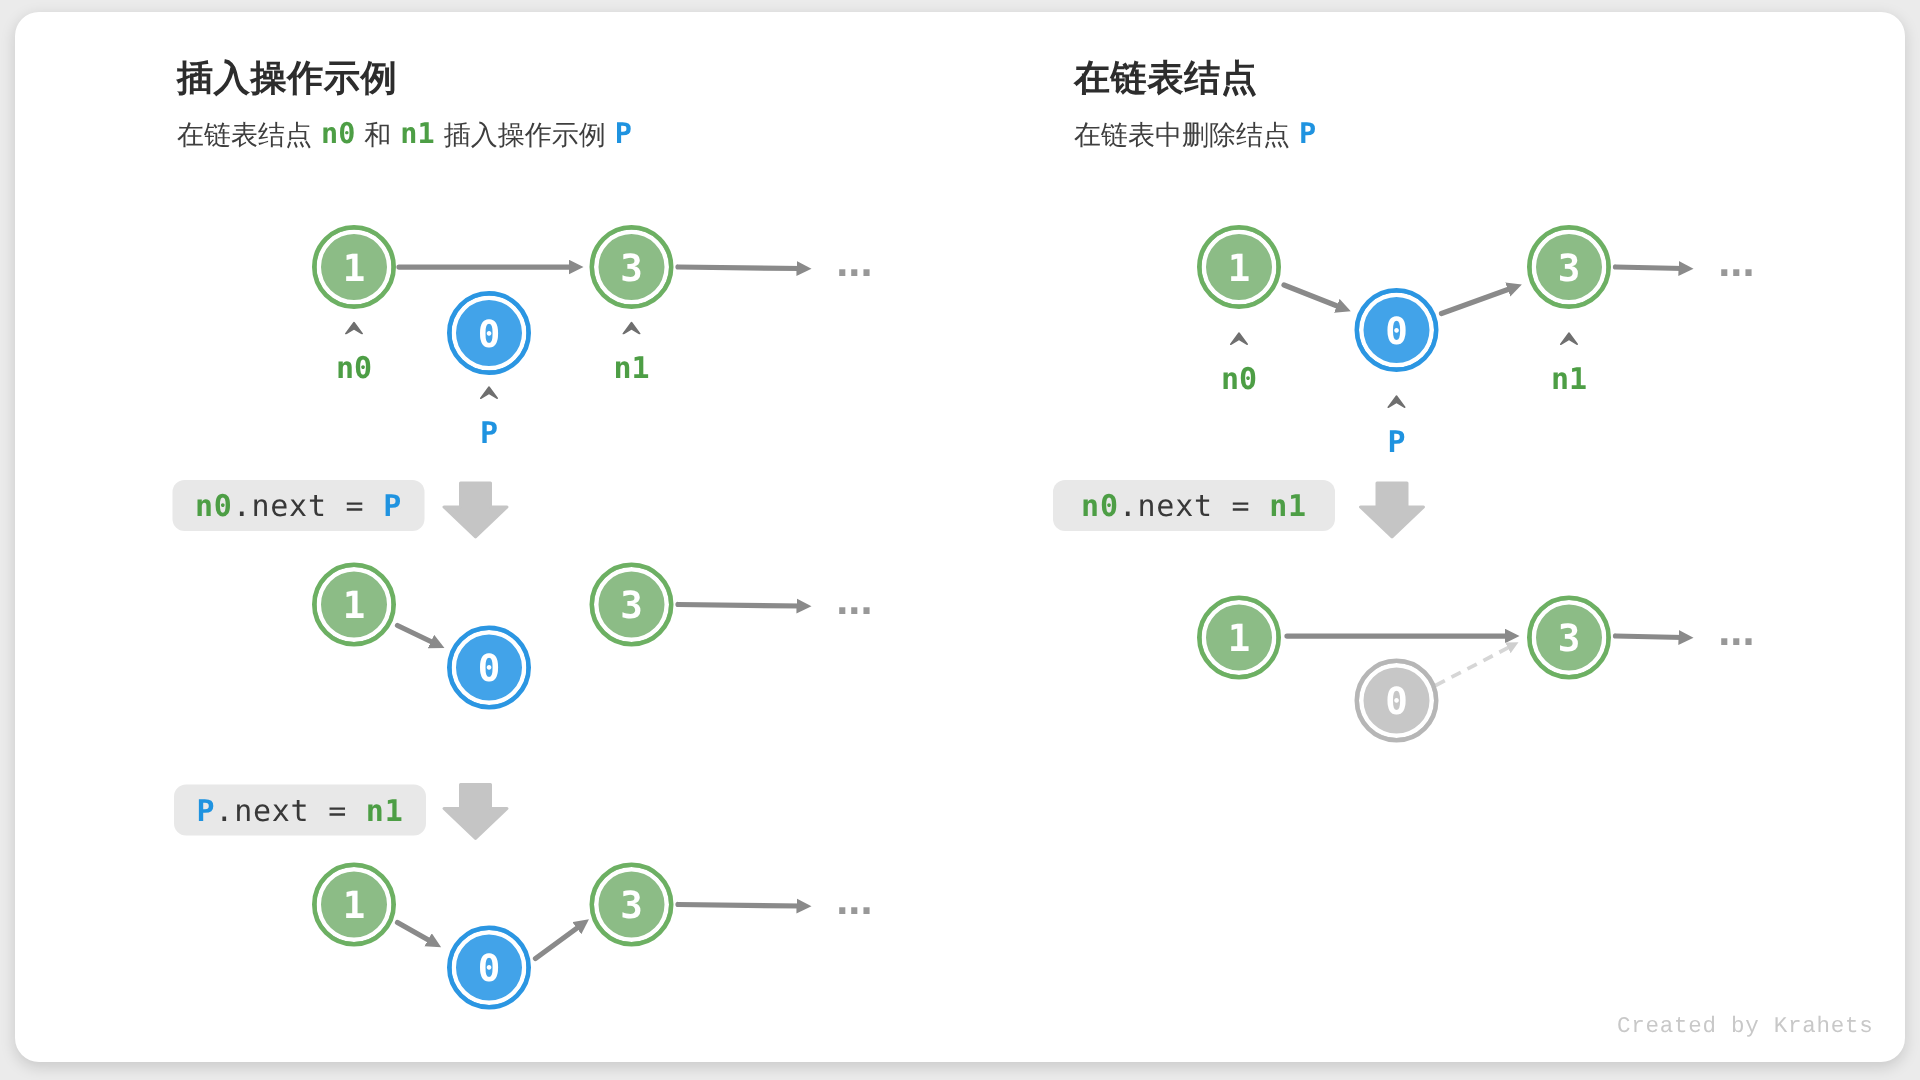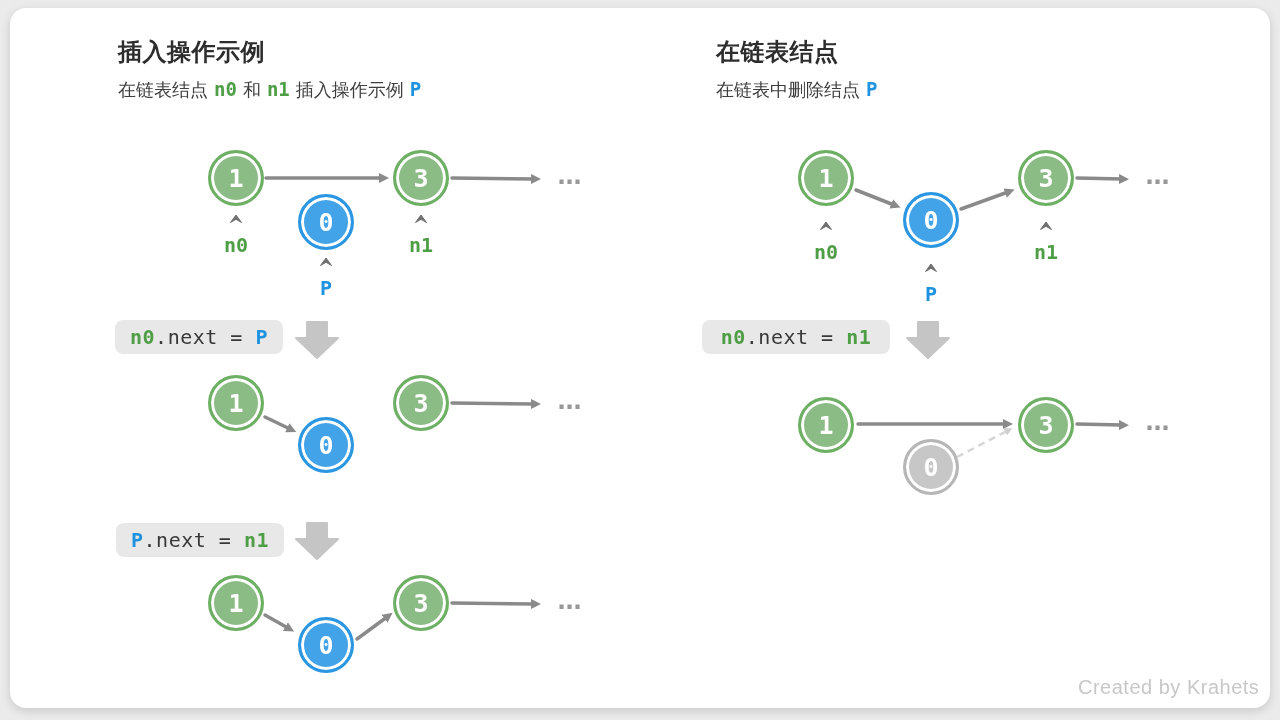--- a/index.html
+++ b/index.html
@@ -55,22 +55,22 @@
   .lab-green{color:#4d9e45;}
   .lab-blue{color:#1f93e0;}
   .dots{
     position:absolute;
     font-family:"DejaVu Sans Mono","Liberation Mono",monospace;
     font-weight:700;font-size:25px;line-height:25px;
     letter-spacing:-7px;color:#989898;padding-right:7px;
   }
   .watermark{
     position:absolute;left:1078px;top:676px;
-    font-family:Liberation Sans, sans-serif;
-    font-size:20px;color:#c8c8c8;letter-spacing:0.5px;
+    font-family:Liberation Mono, monospace;
+    font-size:15px;color:#c8c8c8;letter-spacing:0.5px;
   }
   .overlay{position:absolute;left:0;top:0;pointer-events:none;}
 </style>
 </head>
 <body>
 
 <div class="panel"></div>
 
 <svg class="overlay" width="1280" height="720">
   <defs>

